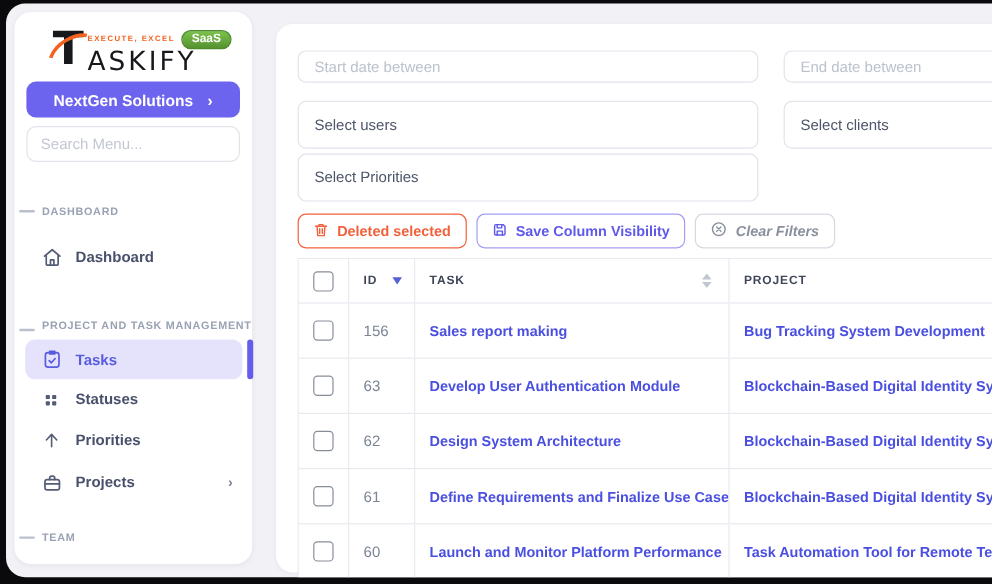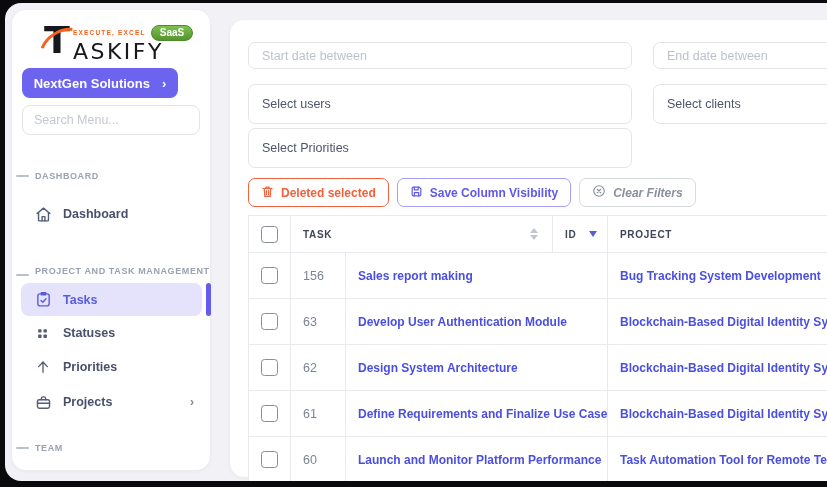--- a/index.html
+++ b/index.html
@@ -15,21 +15,21 @@
   .logo-t{font-family:"DejaVu Sans",sans-serif;font-size:38px;font-weight:800;color:#17181c;line-height:40px;position:relative;}
   .logo-swoosh{position:absolute;left:-6px;top:10px;width:44px;height:30px;border:3px solid transparent;
     border-top-color:#f4621f;border-radius:50%;transform:rotate(-32deg);}
   .logo-right{margin-left:3px;margin-top:5px;}
   .logo-topline{display:flex;align-items:center;gap:5px;height:15px;}
   .logo-tagline{color:#f4621f;font-size:6.5px;font-weight:700;letter-spacing:1.2px;white-space:nowrap;}
   .logo-badge{background:linear-gradient(#7cc24c,#559330);border:1px solid #4c8a2b;color:#fff;
     font-size:10px;font-weight:700;padding:0 8px;border-radius:9px;line-height:14px;}
   .logo-askify{font-family:"DejaVu Sans",sans-serif;font-size:22px;font-weight:400;color:#17181c;letter-spacing:2.5px;line-height:24px;}
 
-  .ws-btn{position:absolute;left:10px;top:58px;width:156px;height:30px;background:#6c63ee;border:none;
+  .ws-btn{position:absolute;left:10px;top:58px;width:178px;height:30px;background:#6c63ee;border:none;
     border-radius:8px;color:#fff;font-family:inherit;font-size:13px;font-weight:700;cursor:pointer;
     display:flex;align-items:center;justify-content:center;gap:12px;}
   .ws-chevron{font-size:13px;font-weight:700;}
   .menu-search{position:absolute;left:10px;top:95px;width:178px;height:30px;box-sizing:border-box;
     border:1px solid #e2e4ea;border-radius:8px;padding:0 11px;font-family:inherit;font-size:12.5px;color:#4d5569;outline:none;}
   .menu-search::placeholder{color:#c3c7d1;}
 
   .side-section{position:absolute;left:0;right:0;height:14px;display:flex;align-items:center;}
   .side-dash{width:13px;height:2px;background:#b9c0cc;border-radius:2px;margin-left:4px;}
   .side-section-label{margin-left:6px;font-size:9px;font-weight:700;letter-spacing:.6px;color:#99a2b3;}
@@ -218,31 +218,31 @@
               </svg></span>
           <span>Clear Filters</span>
         </button>
       </div>
 
       <div class="table">
         <div class="t-row head">
           <div class="t-cell c-check">
               <div class="checkbox"></div>
             </div>
+          <div class="t-cell c-id">
+            <span>ID</span>
+            <span class="caret-down"></span>
+          </div>
           <div class="t-cell c-task">
             <span>TASK</span>
             <span class="sort-stack">
                 <span class="up"></span>
                 <span class="down"></span>
               </span>
           </div>
-          <div class="t-cell c-id">
-            <span>ID</span>
-            <span class="caret-down"></span>
-          </div>
           <div class="t-cell c-project">
             <span>PROJECT</span>
           </div>
         </div>
 
         <div class="t-row">
           <div class="t-cell c-check">
               <div class="checkbox"></div>
             </div>
           <div class="t-cell c-id cell-id">156</div>

